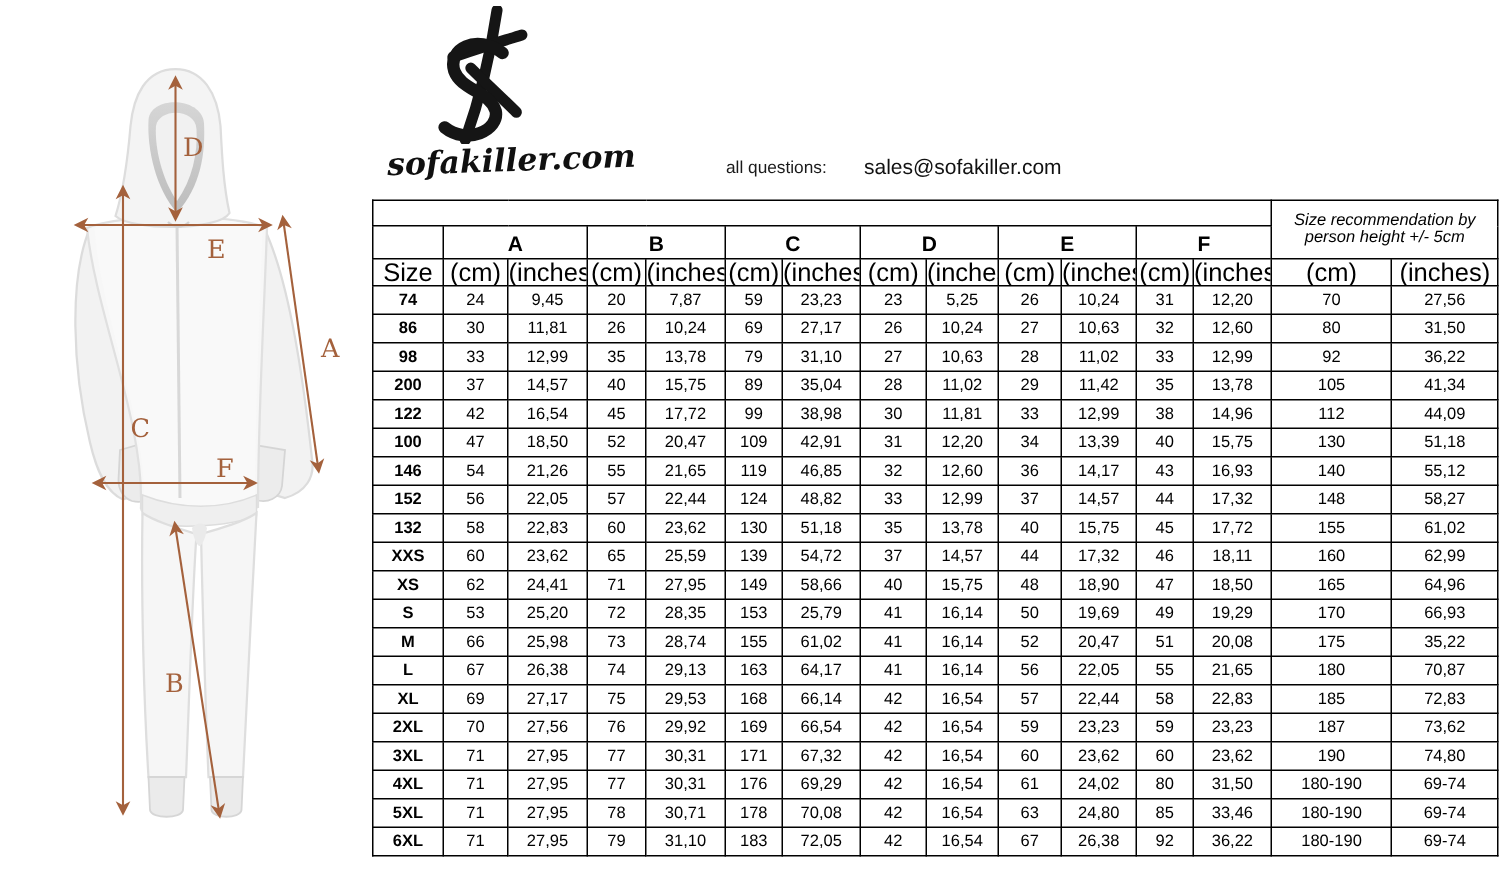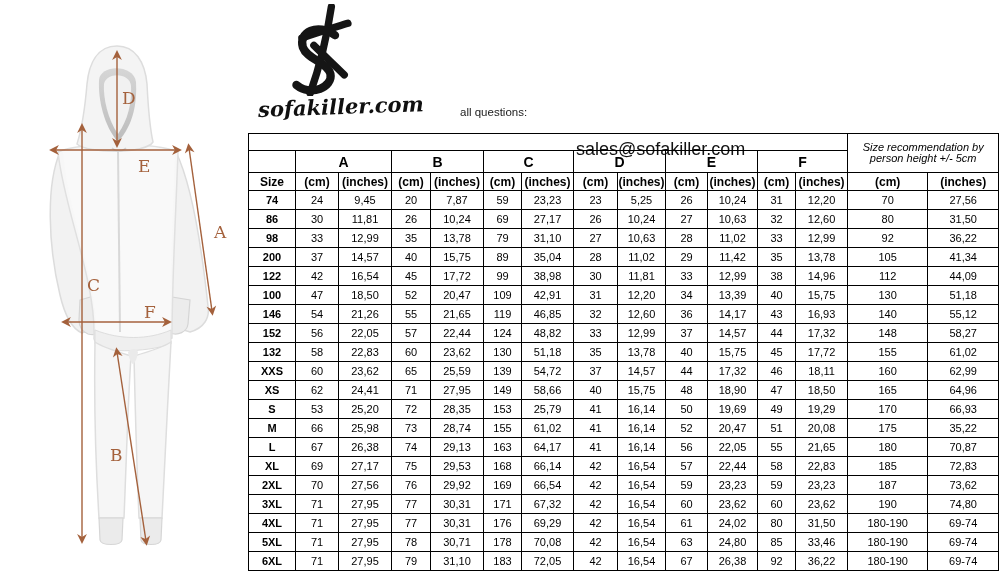--- a/index.html
+++ b/index.html
@@ -13,39 +13,39 @@
   .logo-block { position: absolute; left: 258px; top: 4px; width: 150px; }
   .logo-mark { display: block; margin-left: 22px; }
   .logo-text {
     font-family: "DejaVu Serif", serif;
     font-style: italic; font-weight: bold;
     font-size: 21px; letter-spacing: 0px; color: #101010;
     transform: rotate(-2deg); display: inline-block; margin-top: -2px;
   }
 
   
-  .contact-label { position: absolute; left: 460px; top: 106px; font-size: 11.5px; color: #1a1a1a; }
-  .contact-email { position: absolute; left: 576px; top: 103px; font-size: 18px; color: #111; margin-top: 36px; }
+  .contact-label { position: absolute; left: 484px; top: 106px; font-size: 11.5px; color: #1a1a1a; }
+  .contact-email { position: absolute; left: 576px; top: 103px; font-size: 14px; color: #111; }
 
   
   .table-wrap { position: absolute; left: 248px; top: 133px; width: 892px; }
   table.size-table {
     border-collapse: collapse; table-layout: fixed; width: 750px;
     font-family: "Liberation Sans", sans-serif;
   }
   table.size-table td {
     border: 1.5px solid #000;
     text-align: center; vertical-align: middle;
     font-size: 11px; line-height: 1; padding: 0;
     white-space: nowrap; overflow: hidden;
   }
   td.noborder { border: none; }
   tr.letters-row td { font-size: 14px; font-weight: bold; height: 22px; }
   tr.spacer-row { height: 17px; }
-  tr.units-row td { font-weight: bold; font-size: 12px; height: 18px; }
+  tr.units-row td { font-weight: normal; font-size: 17px; height: 18px; }
   td.rec-header {
     font-style: italic; font-size: 11.5px; font-weight: 500;
     line-height: 1.3; height: 39px;
   }
   tbody.data-body tr { height: 19px; }
   td.size-cell { font-weight: bold; font-size: 12px; }
 </style>
 </head>
 <body>
 

